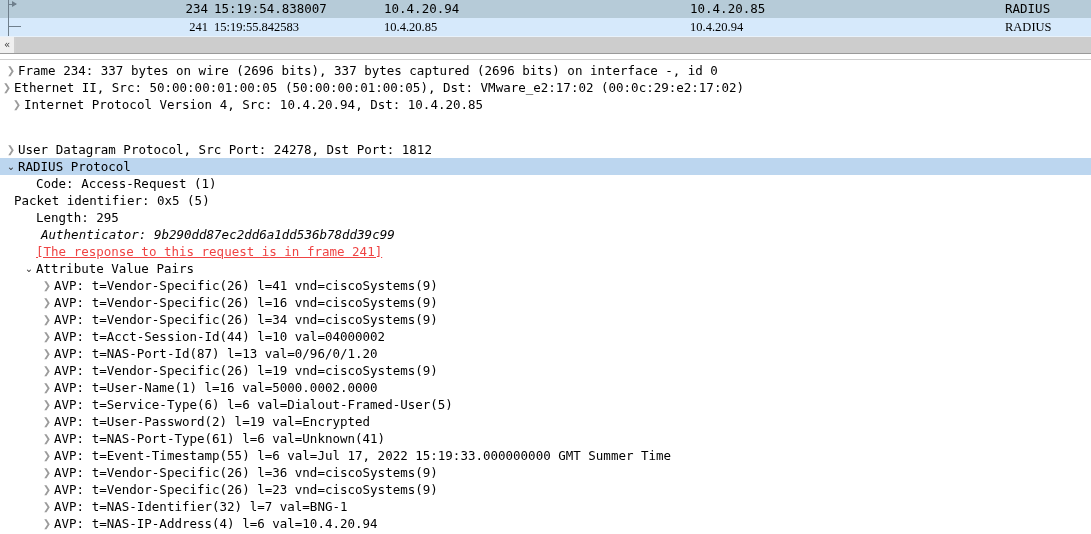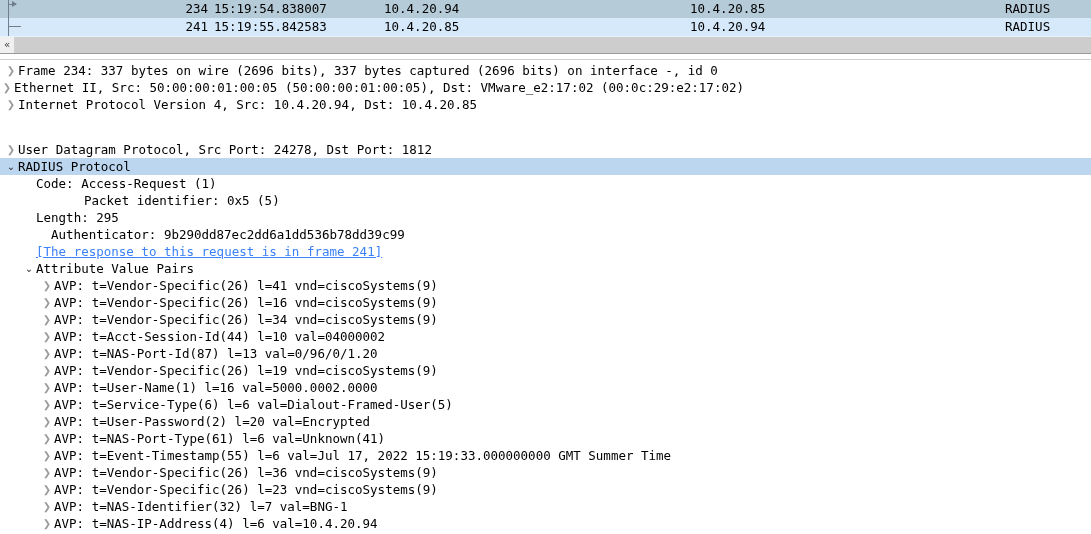--- a/index.html
+++ b/index.html
@@ -26,21 +26,21 @@
     background: #737373;
   }
   .pl-row {
     position: relative;
     height: 18px;
     line-height: 18px;
     white-space: nowrap;
     font-size: 12.5px;
   }
   .pl-row.sel   { background: #b6cbd8; }
-  .pl-row.resp  { background: #d6e9fb; }
+  .pl-row.resp  { background: #d6e9fb; font-family: Liberation Serif, serif; }
 
   .pl-gutter {
     position: absolute;
     left: 0;
     top: 0;
     width: 22px;
     height: 18px;
   }
   .pl-cell {
     position: absolute;
@@ -161,21 +161,21 @@
   }
   .twisty.blank { color: transparent; }
   .tree-label {
     display: inline-block;
     vertical-align: top;
     line-height: 17px;
     text-align: right;
   }
 
   .link-field {
-    color: #3b82f6;
+    color: #ef4444;
     text-decoration: underline;
   }
 </style>
 </head>
 <body>
 
 <div class="packet-list">
   <div class="pl-row sel">
     <div class="pl-gutter">
       <div class="arrow-stem"></div>
@@ -207,38 +207,38 @@
 <div class="hscroll">
   <div class="hscroll-left-btn">«</div>
   <div class="hscroll-thumb"></div>
 </div>
 
 <div class="pane-divider"></div>
 
 <div class="detail-pane" id="detail-pane">
     <div class="tree-row" style="padding-left: 4px;"><span class="twisty">❯</span><span class="tree-label">Frame 234: 337 bytes on wire (2696 bits), 337 bytes captured (2696 bits) on interface -, id 0</span></div>
     <div class="tree-row" style=""><span class="twisty">❯</span><span class="tree-label">Ethernet II, Src: 50:00:00:01:00:05 (50:00:00:01:00:05), Dst: VMware_e2:17:02 (00:0c:29:e2:17:02)</span></div>
-    <div class="tree-row" style="padding-left: 4px;"><span class="twisty">❯</span><span class="tree-label">Internet Protocol Version 4, Src: 10.4.20.94, Dst: 10.4.20.85</span></div>
+    <div class="tree-row" style="padding-left: 10px;"><span class="twisty">❯</span><span class="tree-label">Internet Protocol Version 4, Src: 10.4.20.94, Dst: 10.4.20.85</span></div>
     <div class="tree-row" style="padding-left: 4px; margin-top: 28px;"><span class="twisty">❯</span><span class="tree-label">User Datagram Protocol, Src Port: 24278, Dst Port: 1812</span></div>
     <div class="tree-row selected" style="padding-left: 4px;"><span class="twisty open">⌄</span><span class="tree-label">RADIUS Protocol</span></div>
     <div class="tree-row" style="padding-left: 22px;"><span class="twisty blank"></span><span class="tree-label">Code: Access-Request (1)</span></div>
-    <div class="tree-row" style="padding-left: 22px; margin-left: 48px;"><span class="twisty blank"></span><span class="tree-label">Packet identifier: 0x5 (5)</span></div>
+    <div class="tree-row" style=""><span class="twisty blank"></span><span class="tree-label">Packet identifier: 0x5 (5)</span></div>
     <div class="tree-row" style="padding-left: 22px;"><span class="twisty blank"></span><span class="tree-label">Length: 295</span></div>
-    <div class="tree-row" style="padding-left: 37px;"><span class="twisty blank"></span><span class="tree-label">Authenticator: 9b290dd87ec2dd6a1dd536b78dd39c99</span></div>
+    <div class="tree-row" style="padding-left: 27px; font-style: italic;"><span class="twisty blank"></span><span class="tree-label">Authenticator: 9b290dd87ec2dd6a1dd536b78dd39c99</span></div>
     <div class="tree-row" style="padding-left: 22px;"><span class="twisty blank"></span><span class="tree-label link-field">[The response to this request is in frame 241]</span></div>
     <div class="tree-row" style="padding-left: 22px;"><span class="twisty open">⌄</span><span class="tree-label">Attribute Value Pairs</span></div>
     <div class="tree-row" style="padding-left: 40px;"><span class="twisty">❯</span><span class="tree-label">AVP: t=Vendor-Specific(26) l=41 vnd=ciscoSystems(9)</span></div>
     <div class="tree-row" style="padding-left: 40px;"><span class="twisty">❯</span><span class="tree-label">AVP: t=Vendor-Specific(26) l=16 vnd=ciscoSystems(9)</span></div>
     <div class="tree-row" style="padding-left: 40px;"><span class="twisty">❯</span><span class="tree-label">AVP: t=Vendor-Specific(26) l=34 vnd=ciscoSystems(9)</span></div>
     <div class="tree-row" style="padding-left: 40px;"><span class="twisty">❯</span><span class="tree-label">AVP: t=Acct-Session-Id(44) l=10 val=04000002</span></div>
     <div class="tree-row" style="padding-left: 40px;"><span class="twisty">❯</span><span class="tree-label">AVP: t=NAS-Port-Id(87) l=13 val=0/96/0/1.20</span></div>
     <div class="tree-row" style="padding-left: 40px;"><span class="twisty">❯</span><span class="tree-label">AVP: t=Vendor-Specific(26) l=19 vnd=ciscoSystems(9)</span></div>
     <div class="tree-row" style="padding-left: 40px;"><span class="twisty">❯</span><span class="tree-label">AVP: t=User-Name(1) l=16 val=5000.0002.0000</span></div>
     <div class="tree-row" style="padding-left: 40px;"><span class="twisty">❯</span><span class="tree-label">AVP: t=Service-Type(6) l=6 val=Dialout-Framed-User(5)</span></div>
-    <div class="tree-row" style="padding-left: 40px;"><span class="twisty">❯</span><span class="tree-label">AVP: t=User-Password(2) l=20 val=Encrypted</span></div>
+    <div class="tree-row" style="padding-left: 40px;"><span class="twisty">❯</span><span class="tree-label">AVP: t=User-Password(2) l=19 val=Encrypted</span></div>
     <div class="tree-row" style="padding-left: 40px;"><span class="twisty">❯</span><span class="tree-label">AVP: t=NAS-Port-Type(61) l=6 val=Unknown(41)</span></div>
     <div class="tree-row" style="padding-left: 40px;"><span class="twisty">❯</span><span class="tree-label">AVP: t=Event-Timestamp(55) l=6 val=Jul 17, 2022 15:19:33.000000000 GMT Summer Time</span></div>
     <div class="tree-row" style="padding-left: 40px;"><span class="twisty">❯</span><span class="tree-label">AVP: t=Vendor-Specific(26) l=36 vnd=ciscoSystems(9)</span></div>
     <div class="tree-row" style="padding-left: 40px;"><span class="twisty">❯</span><span class="tree-label">AVP: t=Vendor-Specific(26) l=23 vnd=ciscoSystems(9)</span></div>
     <div class="tree-row" style="padding-left: 40px;"><span class="twisty">❯</span><span class="tree-label">AVP: t=NAS-Identifier(32) l=7 val=BNG-1</span></div>
     <div class="tree-row" style="padding-left: 40px;"><span class="twisty">❯</span><span class="tree-label">AVP: t=NAS-IP-Address(4) l=6 val=10.4.20.94</span></div>
     <div class="tree-row" style="padding-left: 40px;"><span class="twisty">❯</span><span class="tree-label">AVP: t=NAS-IPv6-Address(95) l=18 val=::</span></div>
   </div>
 
 </body></html>

